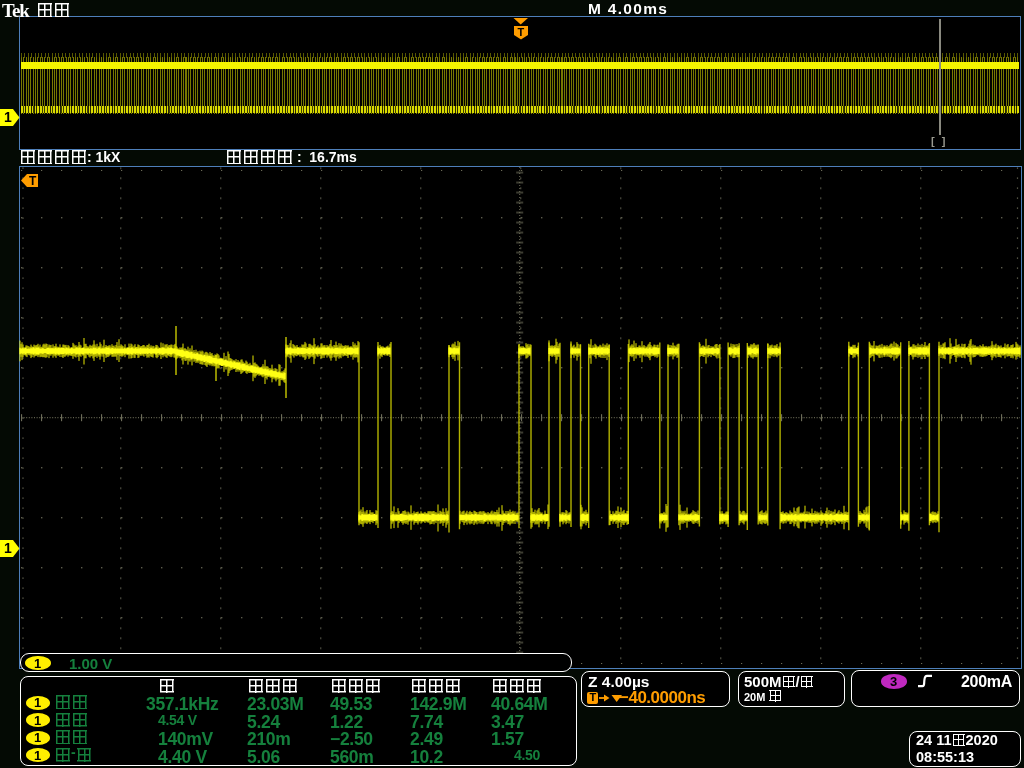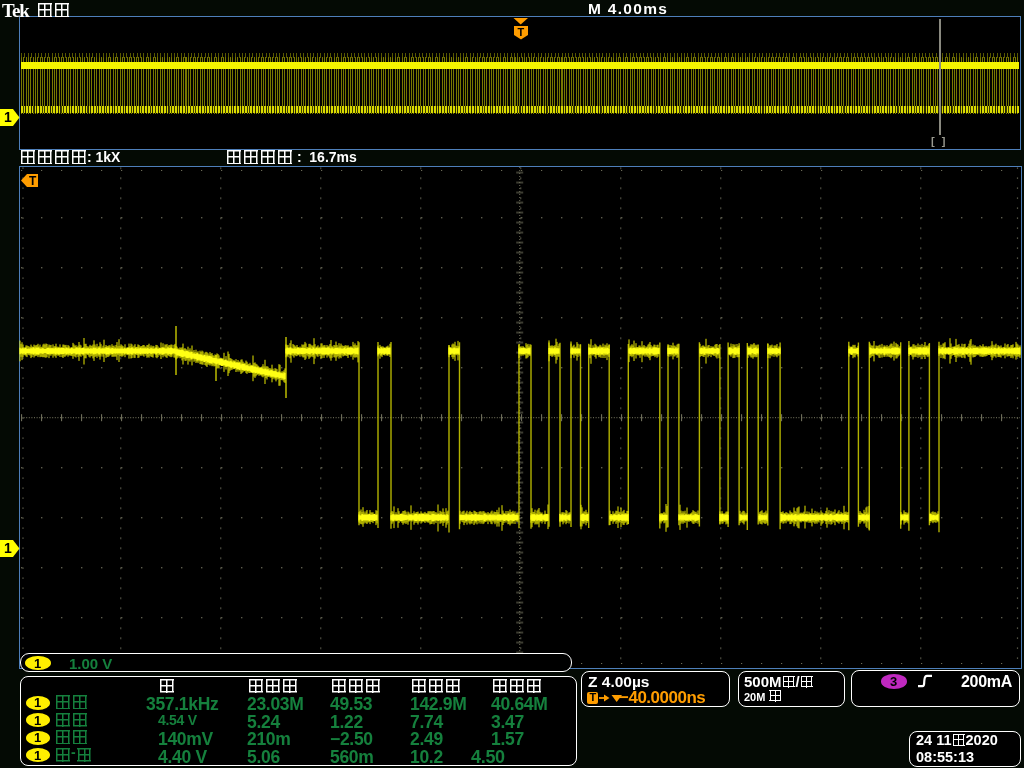--- a/index.html
+++ b/index.html
@@ -115,21 +115,21 @@
 <div class="abs yt" style="left:330px;top:729.0px;font-size:17.5px;letter-spacing:-0.3px">−2.50</div>
 <div class="abs yt" style="left:410px;top:729.0px;font-size:17.5px;letter-spacing:-0.3px">2.49</div>
 <div class="abs yt" style="left:491px;top:729.0px;font-size:17.5px;letter-spacing:-0.3px">1.57</div>
 <div class="abs" style="left:26px;top:748.0px;width:24px;height:14px;background:#ffef00;border-radius:50%"></div>
 <div class="abs" style="left:34px;top:747.5px;color:#000;font-weight:bold;font-size:13px">1</div>
 <div class="abs yt" style="left:54px;top:746.5px;font-size:14px"><i class="cj"></i><span style="position:relative;top:-3px">-</span><i class="cj"></i></div>
 <div class="abs yt" style="left:158px;top:746.5px;font-size:17.5px;letter-spacing:-0.3px">4.40 V</div>
 <div class="abs yt" style="left:247px;top:746.5px;font-size:17.5px;letter-spacing:-0.3px">5.06</div>
 <div class="abs yt" style="left:330px;top:746.5px;font-size:17.5px;letter-spacing:-0.3px">560m</div>
 <div class="abs yt" style="left:410px;top:746.5px;font-size:17.5px;letter-spacing:-0.3px">10.2</div>
-<div class="abs yt" style="left:471px;top:746.5px;font-size:18px;letter-spacing:-0.3px">4.50</div>
+<div class="abs yt" style="left:514px;top:746.5px;font-size:14px;letter-spacing:-0.3px">4.50</div>
 
 <div class="box" style="left:581px;top:671px;width:149px;height:36px"></div>
 <div class="abs wt" style="left:588px;top:672.5px;font-size:15.5px">Z 4.00µs</div>
 <div class="abs" style="left:587px;top:691.5px;width:11px;height:12px;background:#ff9d00;border-radius:2px"></div>
 <div class="abs" style="left:589.5px;top:691px;color:#000;font-weight:bold;font-size:11px">T</div>
 <svg class="abs" style="left:599px;top:692px" width="24" height="12" viewBox="0 0 24 12">
 <path d="M0 6 H7" stroke="#ff9d00" stroke-width="1.8" fill="none"></path>
 <polygon points="5,2.5 10.5,6 5,9.5" fill="#ff9d00"></polygon>
 <polygon points="12.5,3 23,3 17.7,10" fill="#ff9d00"></polygon>
 </svg>

